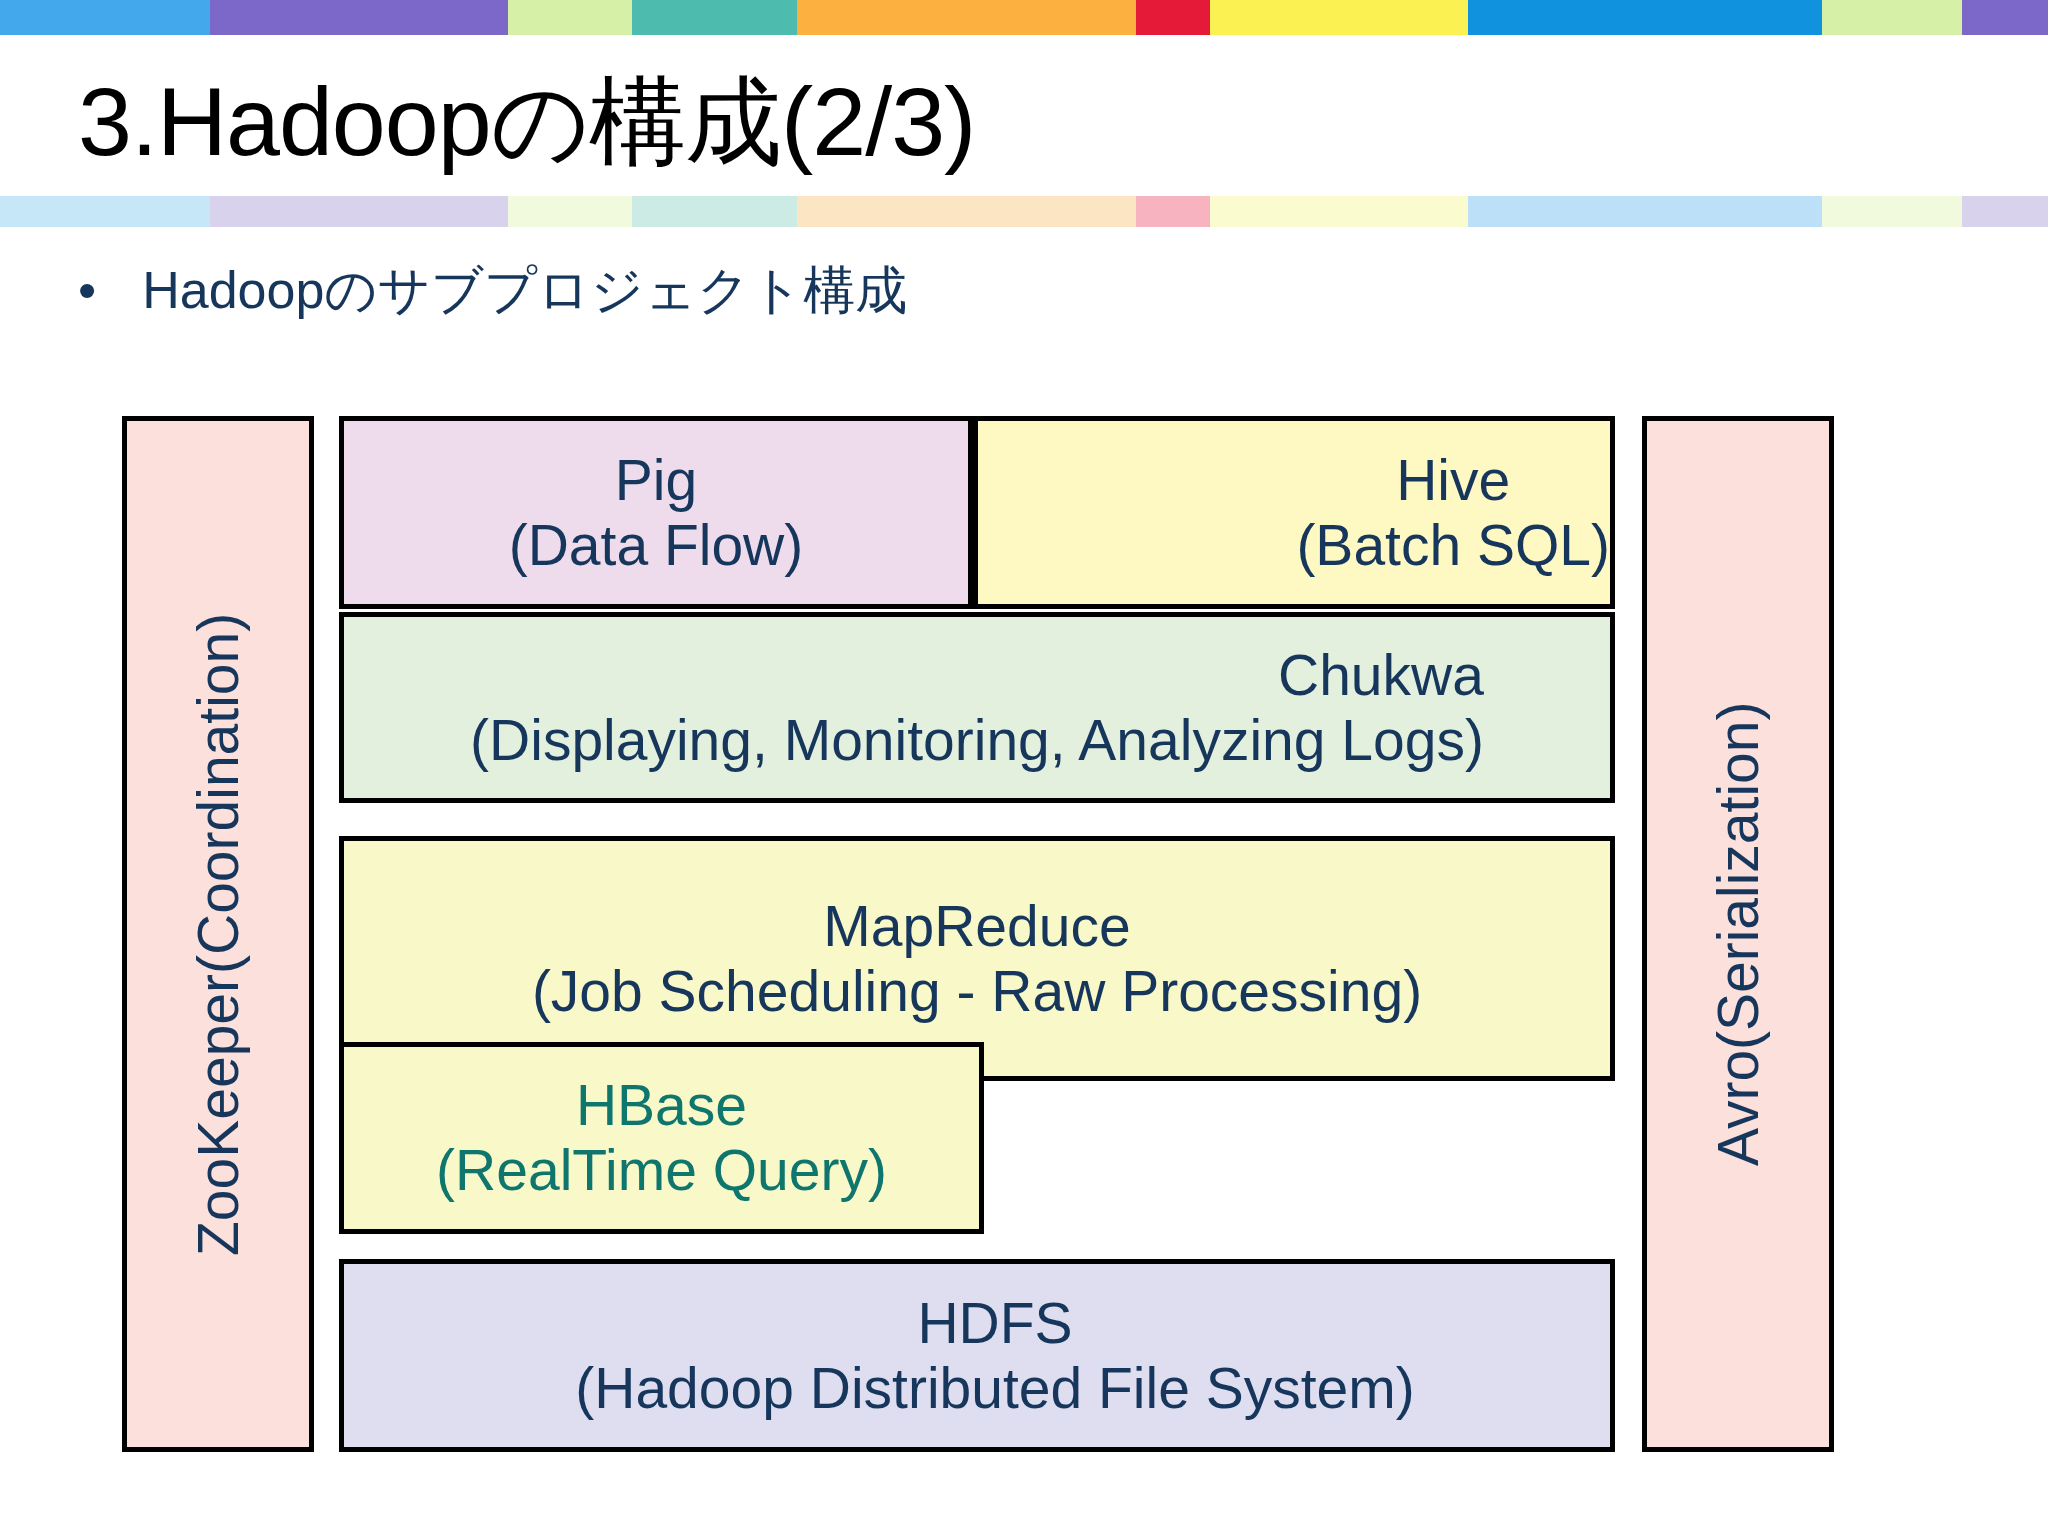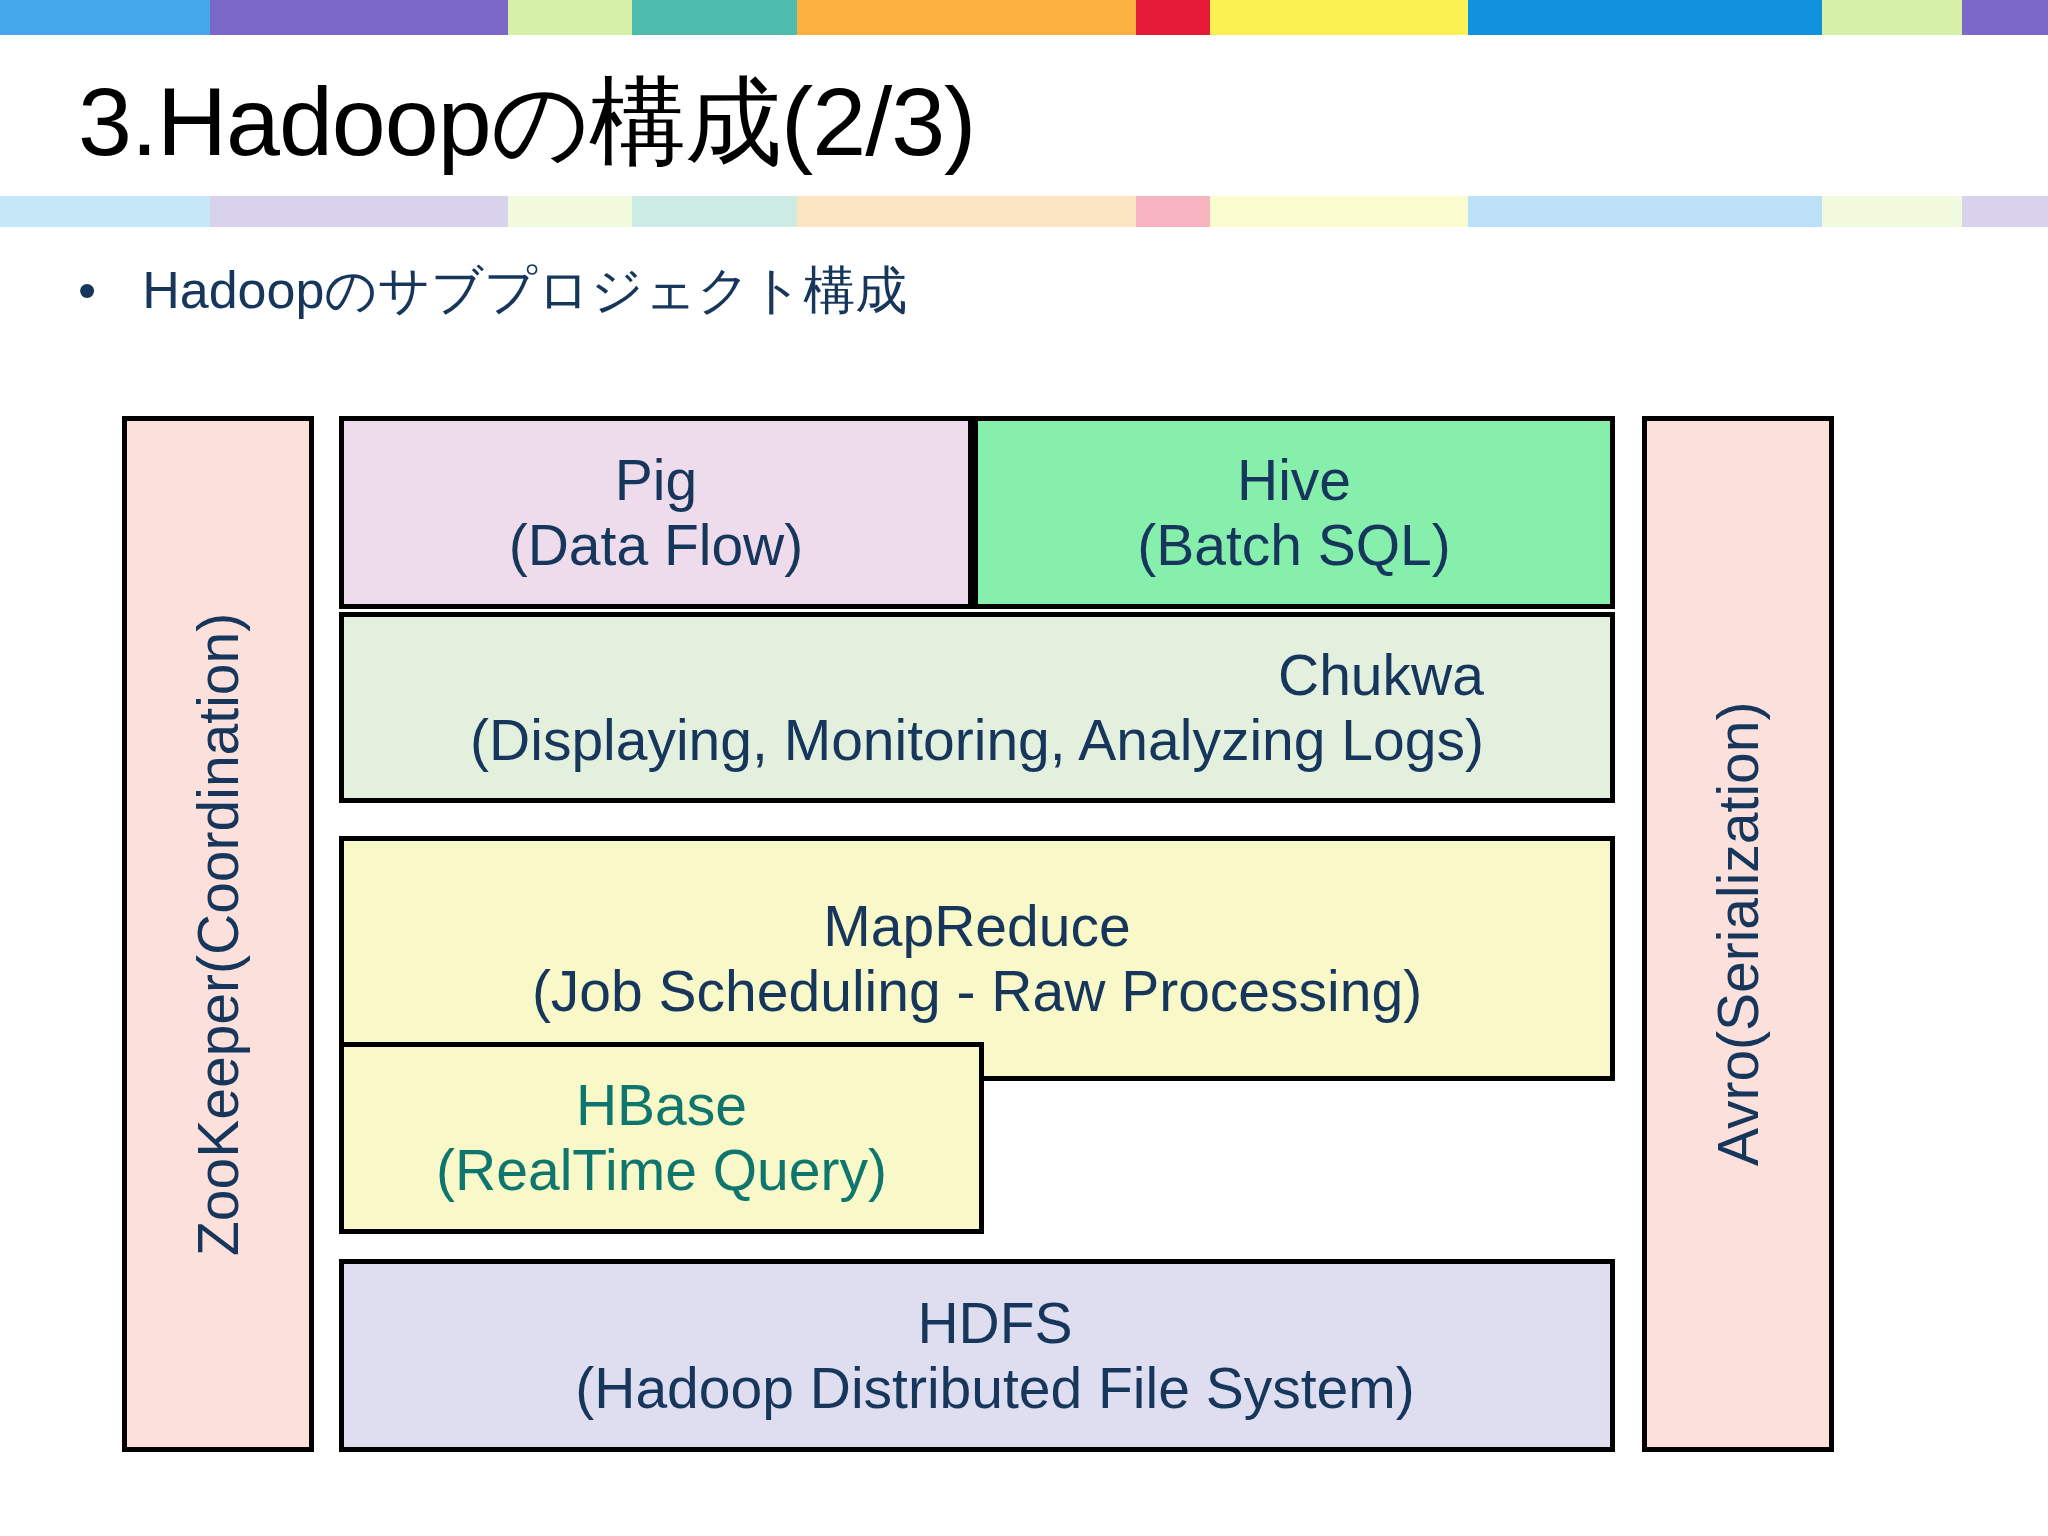--- a/index.html
+++ b/index.html
@@ -165,21 +165,21 @@
       <span class="vline">Avro</span>
       <span class="vline">(Serialization)</span>
     </span>
   </div>
 
   <div class="box" id="box-pig" style="background: rgb(238, 220, 236); color: rgb(22, 54, 92);">
     <span class="box-label">Pig
 (Data Flow)</span>
   </div>
 
-  <div class="box" id="box-hive" style="background: #86efac; color: rgb(22, 54, 92);">
+  <div class="box" id="box-hive" style="background: #fef9c3; color: rgb(22, 54, 92); justify-content: flex-end;">
     <span class="box-label">Hive
 (Batch SQL)</span>
   </div>
 
   <div class="box" id="box-chukwa" style="background: rgb(228, 240, 222); color: rgb(22, 54, 92);">
     <span class="box-label">Chukwa
 (Displaying, Monitoring, Analyzing Logs)</span>
   </div>
 
   <div class="box" id="box-mapreduce" style="background: rgb(248, 248, 200); color: rgb(22, 54, 92);">

